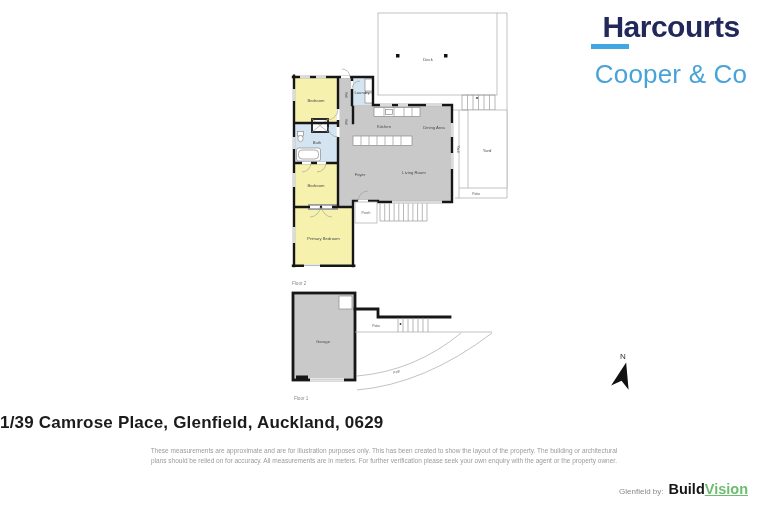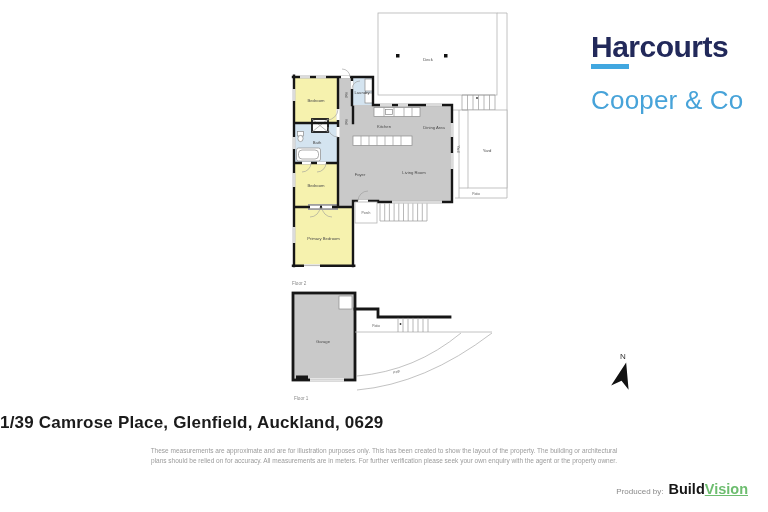--- a/index.html
+++ b/index.html
@@ -1,23 +1,23 @@
 <!DOCTYPE html>
 <html><head>
 <meta charset="utf-8">
 <style>
   html,body{margin:0;padding:0;background:#fff;}
   #canvas{position:relative;width:768px;height:512px;background:#ffffff;overflow:hidden;
           font-family:"Liberation Sans",sans-serif;}
 
   
-  .logo{position:absolute;top:32px;left:591px;width:160px;}
+  .logo{position:absolute;top:12px;left:591px;width:160px;text-align:center;}
   .logo-title{font-size:30px;font-weight:700;color:#22295a;letter-spacing:-0.5px;line-height:1;}
   .logo-bar{width:38px;height:5px;background:#41a7e0;margin-top:2px;}
-  .logo-sub{font-size:26px;font-weight:400;color:#47a3d9;letter-spacing:0.2px;margin-top:18px;line-height:1;}
+  .logo-sub{font-size:26px;font-weight:400;color:#47a3d9;letter-spacing:0.2px;margin-top:12px;line-height:1;}
 
   
   #plan{position:absolute;left:280px;top:5px;}
   .out{fill:#ffffff;stroke:#b3b3b3;stroke-width:0.8;}
   .thin{fill:none;stroke:#b3b3b3;stroke-width:0.8;}
   .stair{fill:none;stroke:#9a9a9a;stroke-width:0.7;}
   .wall{fill:none;stroke:#161616;stroke-width:2.4;stroke-linecap:square;}
   .wall2{fill:none;stroke:#161616;stroke-width:2.8;stroke-linecap:square;}
   .fix{fill:#ffffff;stroke:#8a8a8a;stroke-width:0.7;}
   .door{fill:none;stroke:#9a9a9a;stroke-width:0.6;}
@@ -203,17 +203,17 @@
   </div>
 
   <div class="address">1/39 Camrose Place, Glenfield, Auckland, 0629</div>
 
   <div class="disclaimer">
     <div>These measurements are approximate and are for illustration purposes only. This has been created to show the layout of the property. The building or architectural</div>
     <div>plans should be relied on for accuracy. All measurements are in meters. For further verification please seek your own enquiry with the agent or the property owner.</div>
   </div>
 
   <div class="producer">
-    <span class="producer-prefix">Produced by:</span>
+    <span class="producer-prefix">Glenfield by:</span>
     <span class="producer-brand"><span class="ba">Build</span><span class="bb">Vision</span></span>
   </div>
 
 </div>
 
 </body></html>

